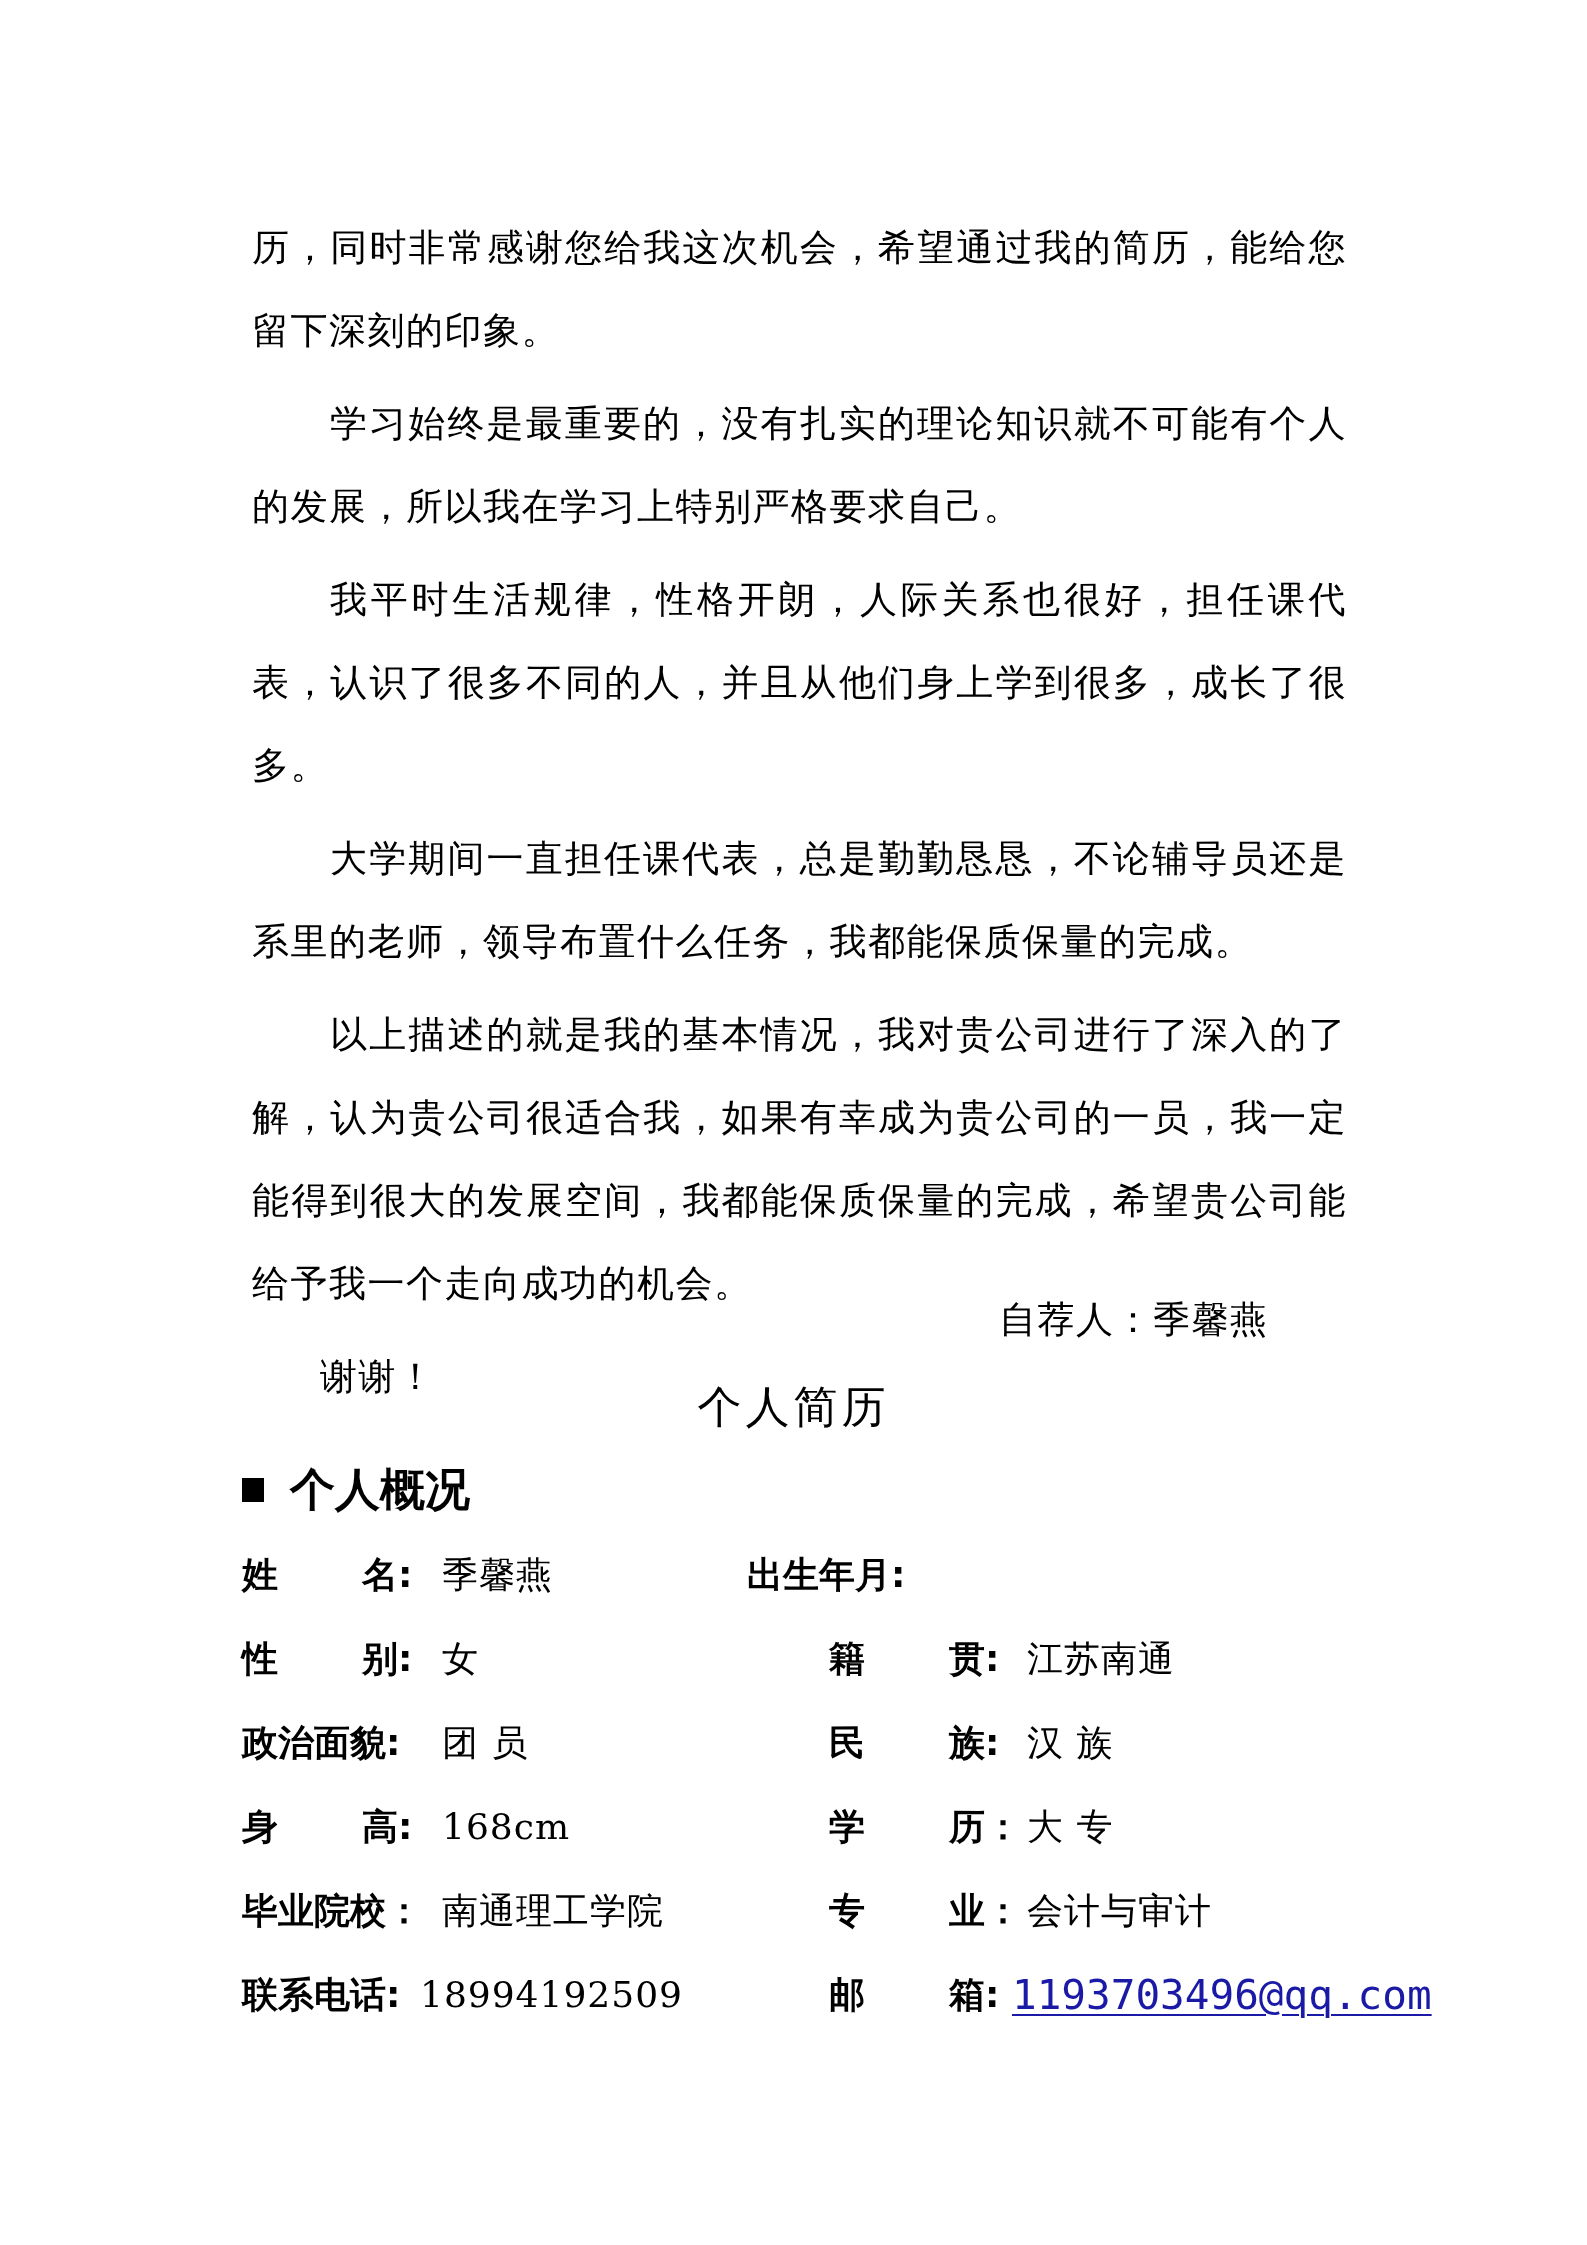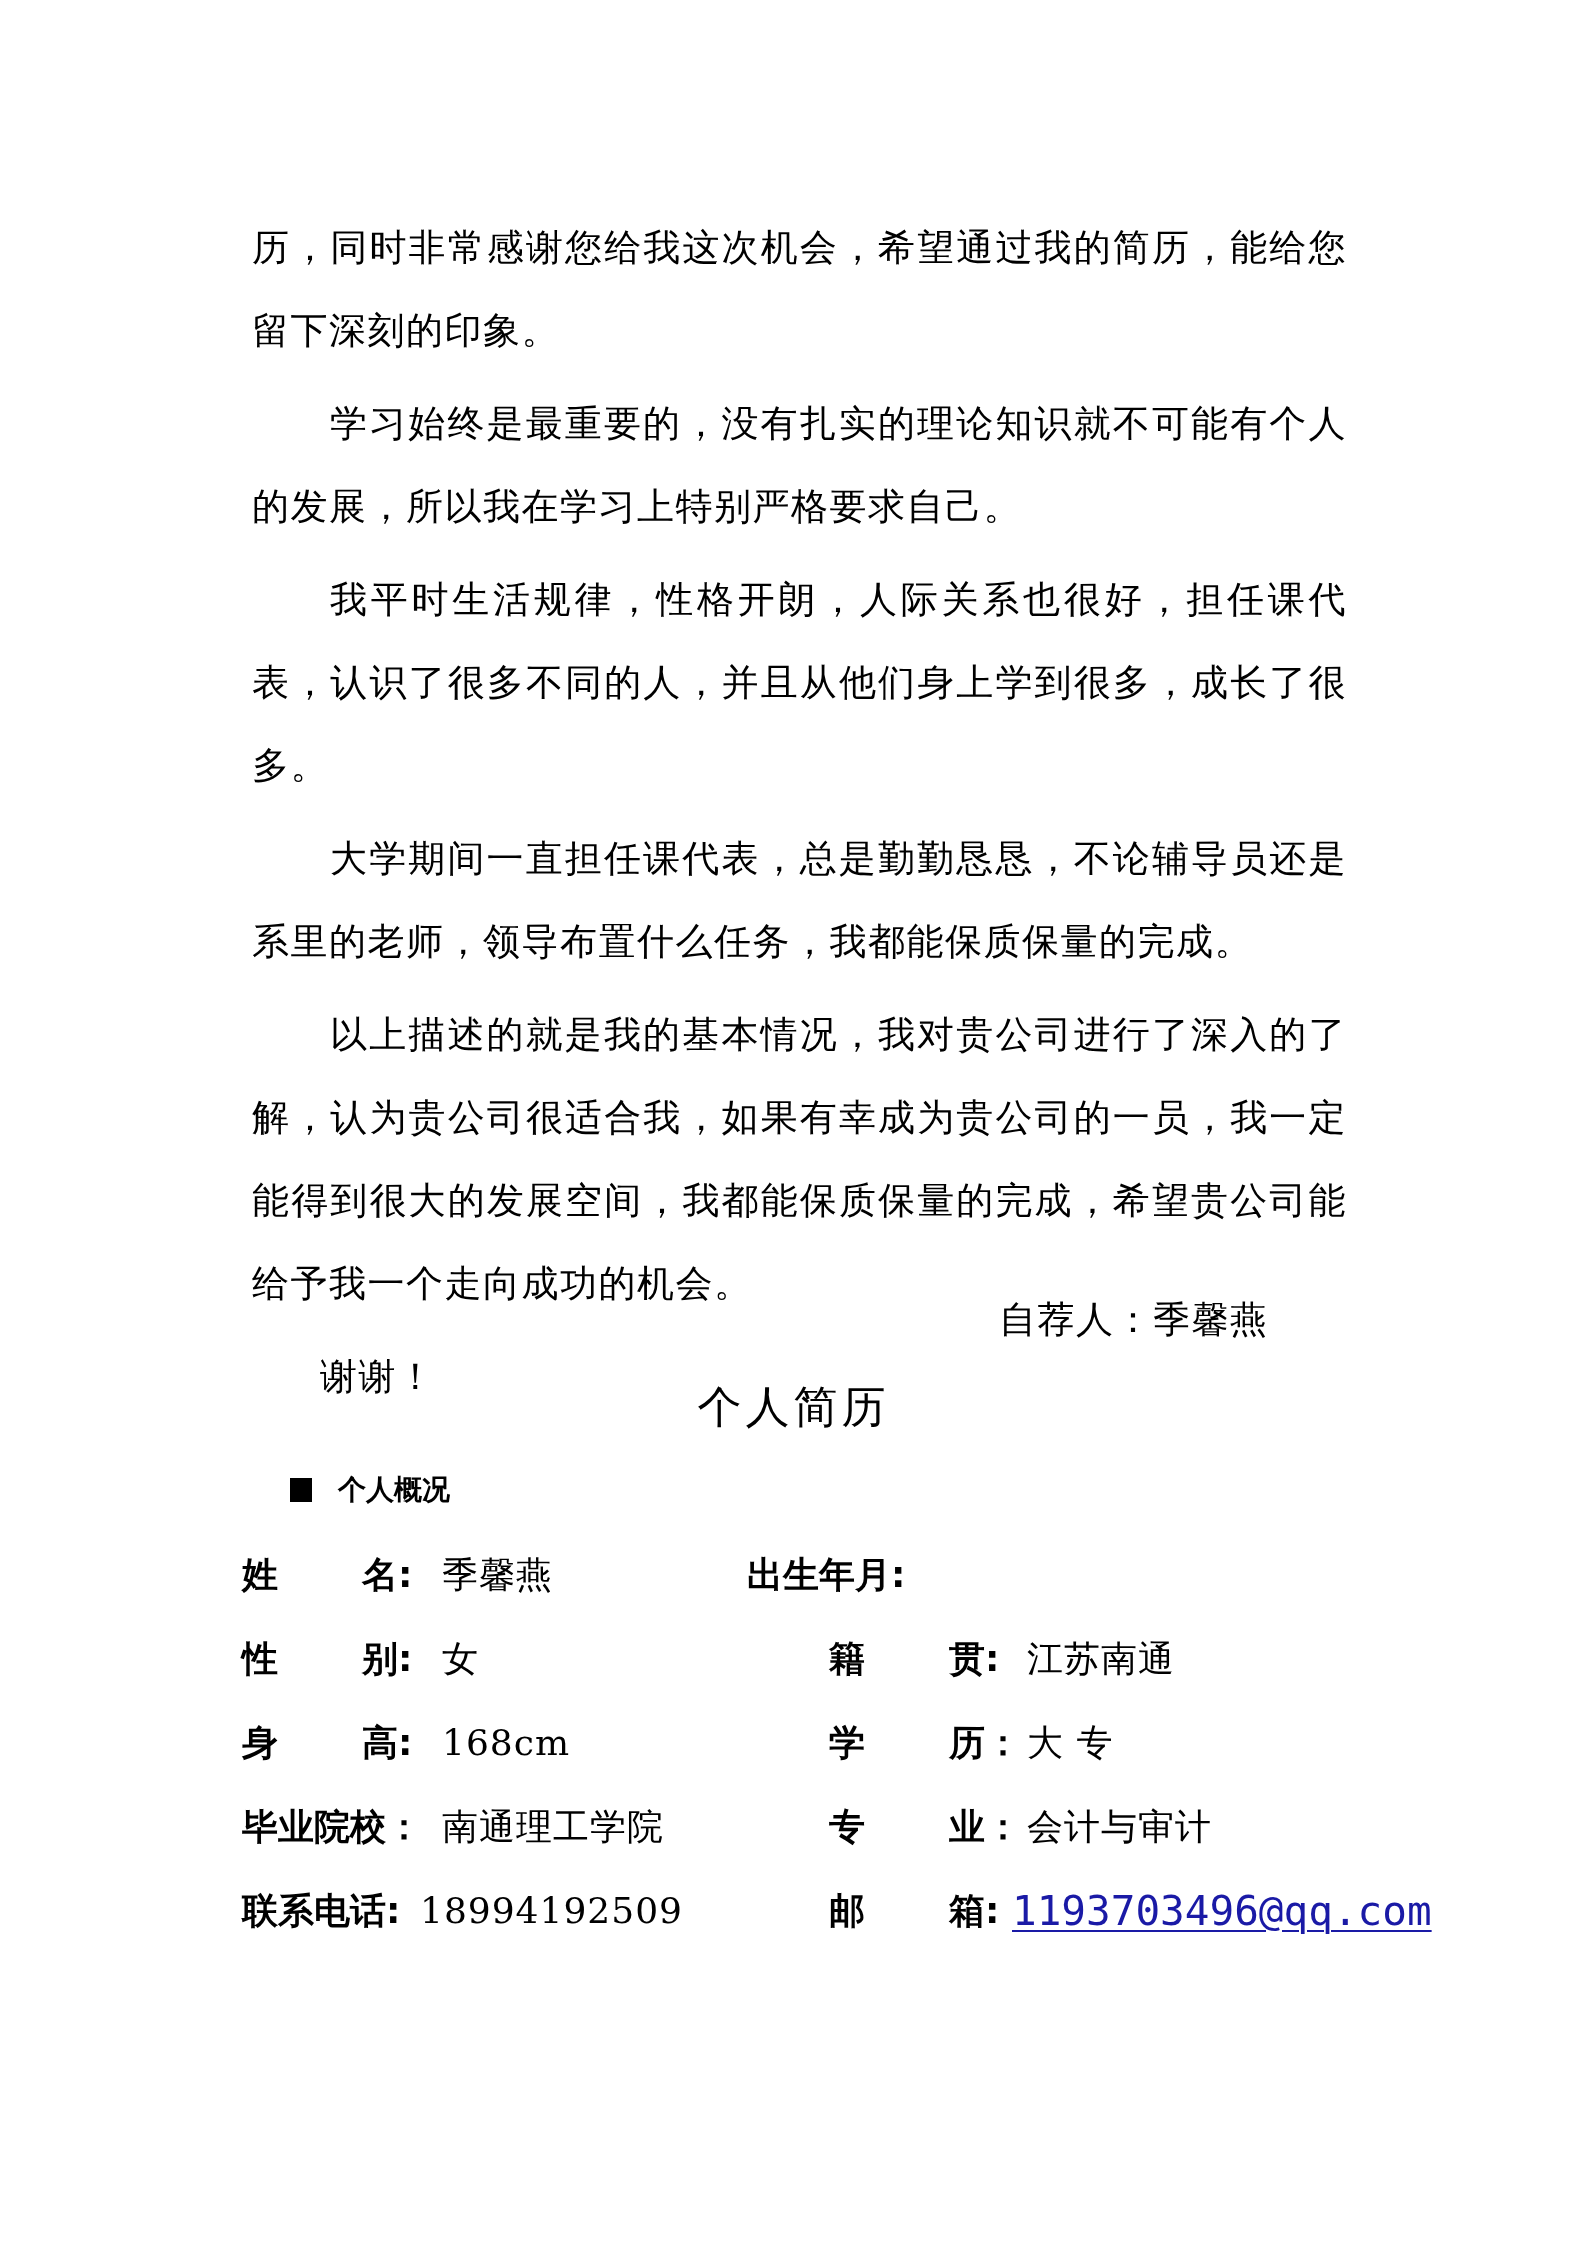--- a/index.html
+++ b/index.html
@@ -62,25 +62,24 @@
       font-size: 44px;
       line-height: 90px;
       letter-spacing: 4px;
     }
     .section-heading {
       position: absolute;
       top: 1460px;
       left: 242px;
       font-family: "DejaVu Sans", "Liberation Sans", sans-serif;
       font-weight: bold;
-      font-size: 28px;
+      font-size: 45px;
       line-height: 60px;
       display: flex;
       align-items: center;
-      margin-left: 48px;
     }
     .section-heading .bullet {
       display: inline-block;
       width: 22px;
       height: 24px;
       background: #000000;
       margin-right: 26px;
     }
     .info-grid {
       position: absolute;
@@ -162,20 +161,27 @@
 
     <div class="info-row">
       <span class="lbl lbl-a1">性</span>
       <span class="lbl lbl-a2"><span>别</span><span class="colon">:</span></span>
       <span class="val val-a">女</span>
       <span class="lbl lbl-b1">籍</span>
       <span class="lbl lbl-b2"><span>贯</span><span class="colon">:</span></span>
       <span class="val val-b">江苏南通</span>
     </div>
 
+    <div class="info-row">
+      <span class="lbl lbl-a-full"><span>政治面貌</span><span class="colon">:</span></span>
+      <span class="val val-a">团 员</span>
+      <span class="lbl lbl-b1">民</span>
+      <span class="lbl lbl-b2"><span>族</span><span class="colon">:</span></span>
+      <span class="val val-b">汉 族</span>
+    </div>
 
     <div class="info-row">
       <span class="lbl lbl-a1">身</span>
       <span class="lbl lbl-a2"><span>高</span><span class="colon">:</span></span>
       <span class="val val-a">168cm</span>
       <span class="lbl lbl-b1">学</span>
       <span class="lbl lbl-b2"><span>历</span><span class="colon">：</span></span>
       <span class="val val-b">大 专</span>
     </div>
 

